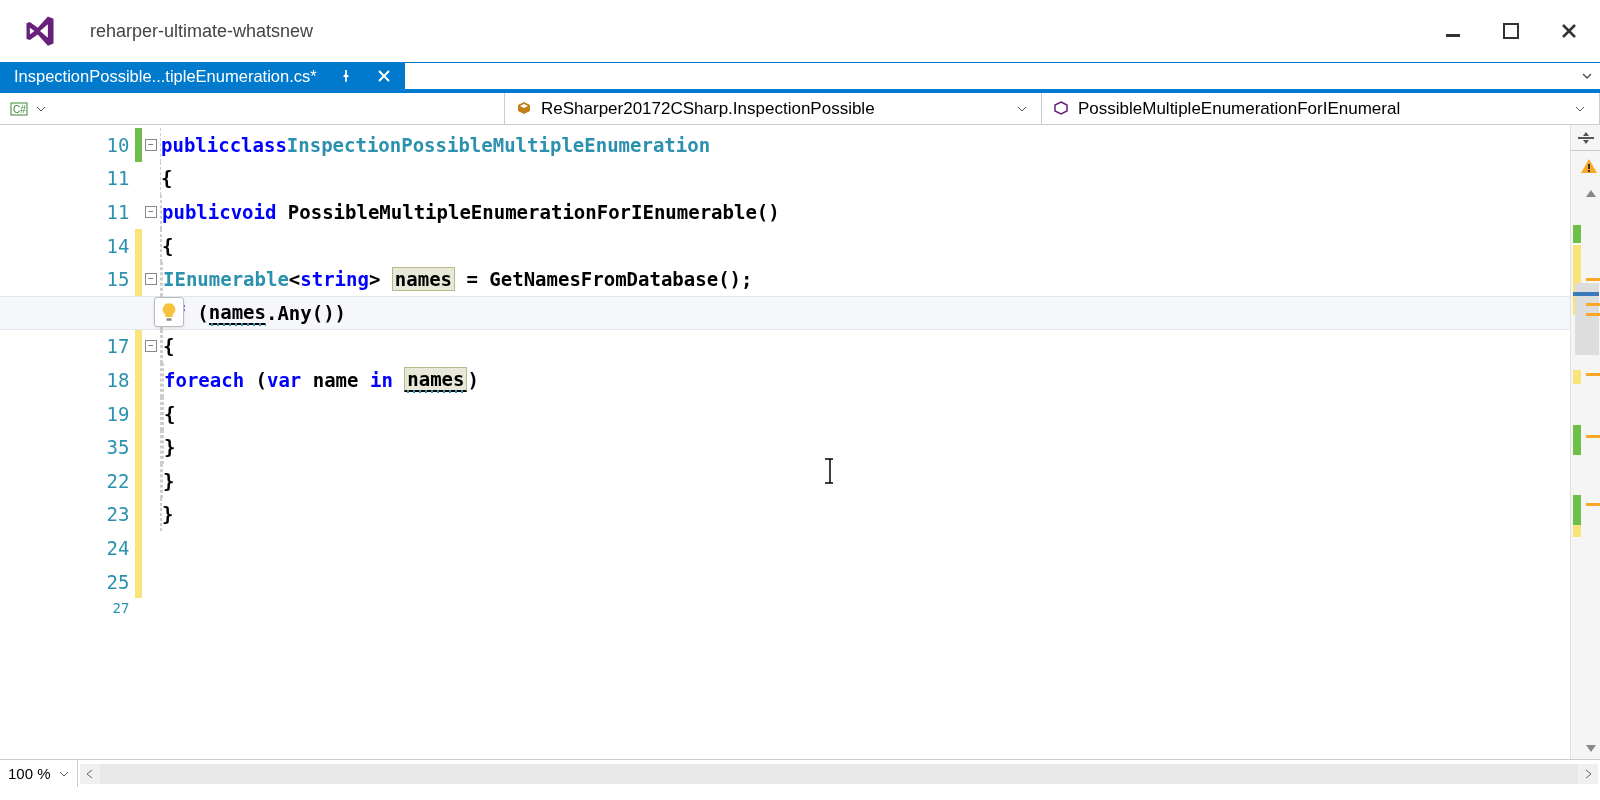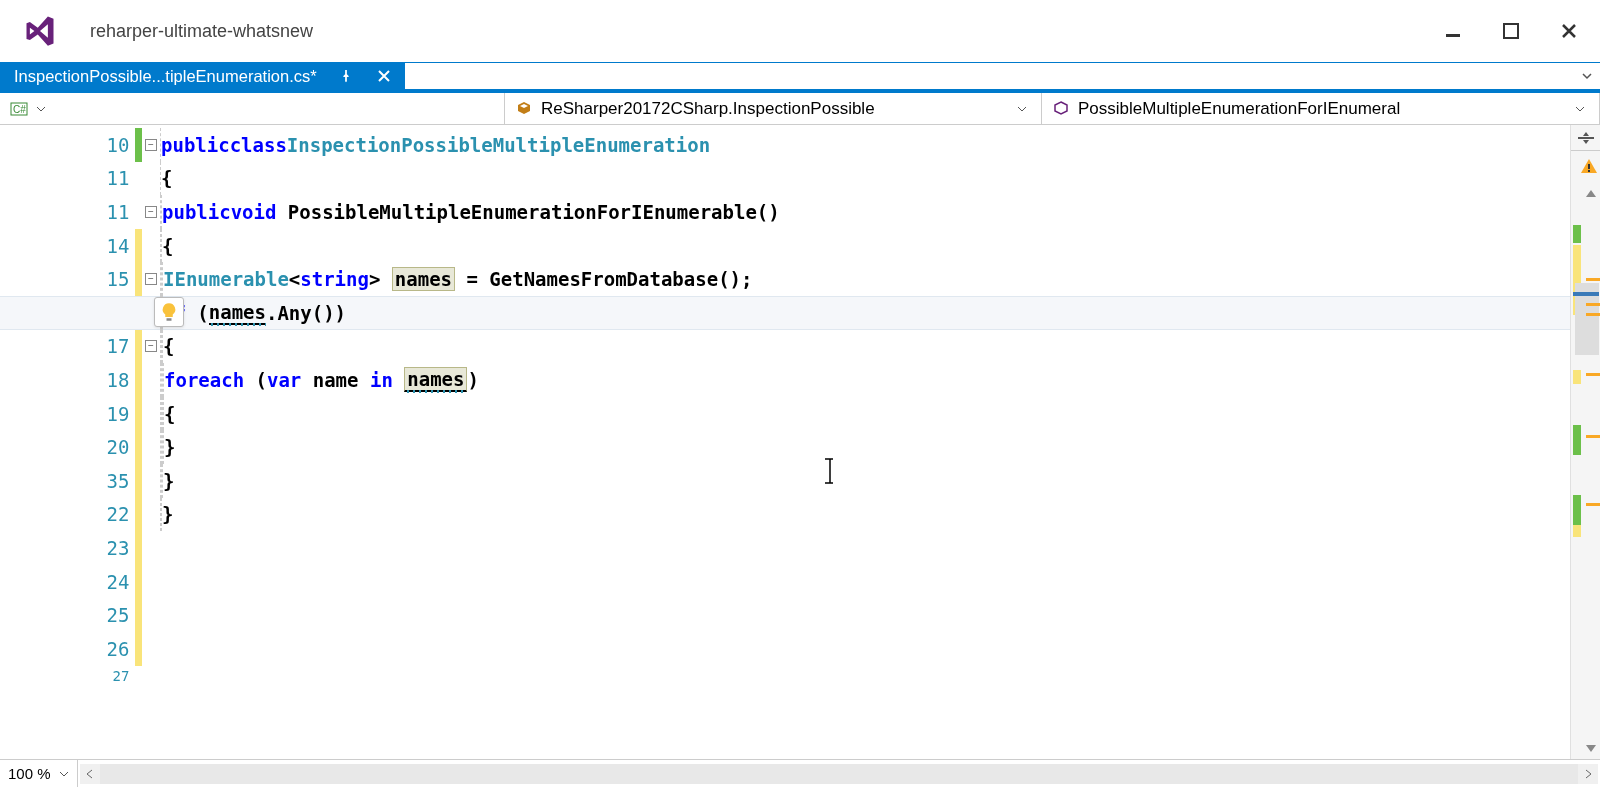--- a/index.html
+++ b/index.html
@@ -217,27 +217,20 @@
         </span>
       </div>
     <div class="gline">
         <span class="lnum">19</span>
         <span class="chg yellow"></span>
         <span class="fold">
           <span class="fold-bar" style="top:0;height:100%"></span>
         </span>
       </div>
     <div class="gline">
-        <span class="lnum">20</span>
-        <span class="chg yellow"></span>
-        <span class="fold">
-          <span class="fold-bar" style="top:0;height:100%"></span>
-        </span>
-      </div>
-    <div class="gline">
         <span class="lnum">35</span>
         <span class="chg yellow"></span>
         <span class="fold">
           <span class="fold-bar" style="top:0;height:100%"></span>
         </span>
       </div>
     <div class="gline">
         <span class="lnum">22</span>
         <span class="chg yellow"></span>
         <span class="fold">
@@ -253,27 +246,20 @@
       </div>
     <div class="gline">
         <span class="lnum">24</span>
         <span class="chg yellow"></span>
         <span class="fold">
           <span class="fold-bar" style="top:0;height:100%"></span>
         </span>
       </div>
     <div class="gline">
         <span class="lnum">25</span>
-        <span class="chg yellow"></span>
-        <span class="fold">
-          <span class="fold-bar" style="top:0;height:100%"></span>
-        </span>
-      </div>
-    <div class="gline">
-        <span class="lnum">26</span>
         <span class="chg yellow"></span>
         <span class="fold">
           <span class="fold-bar" style="top:0;height:100%"></span>
         </span>
       </div>
     <div class="gline" style="height:20px">
         <span class="lnum" style="font-size:14px">27</span>
         <span class="chg"></span>
         <span class="fold"></span>
       </div>

